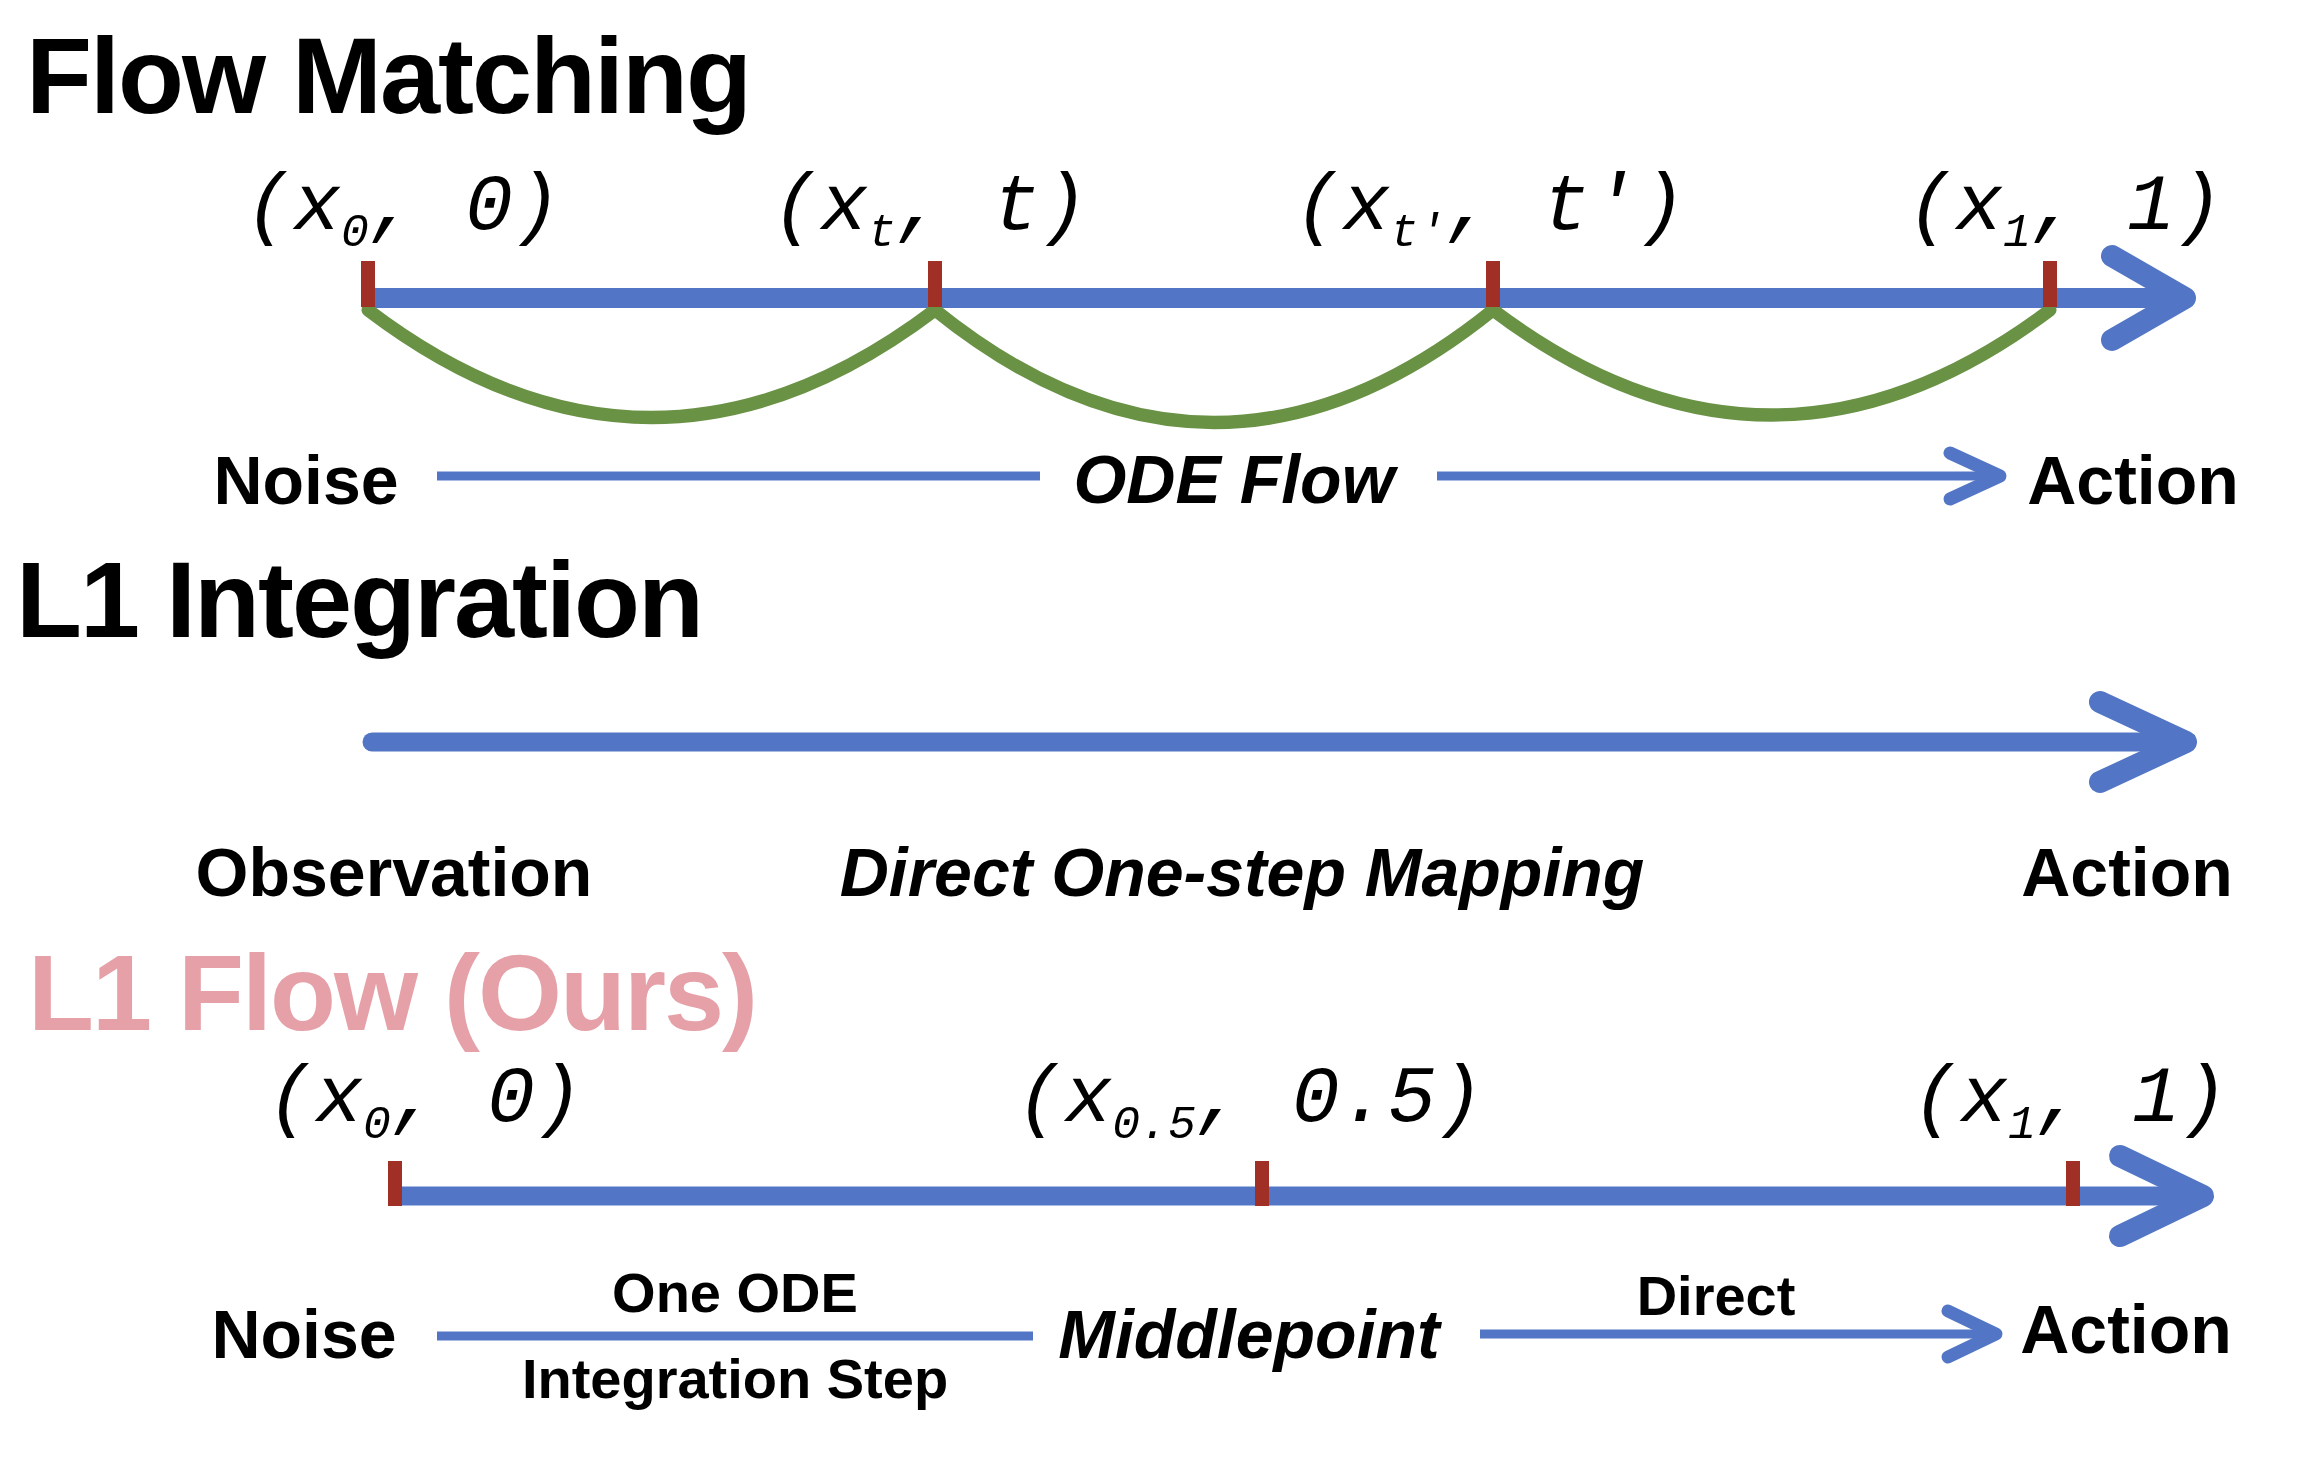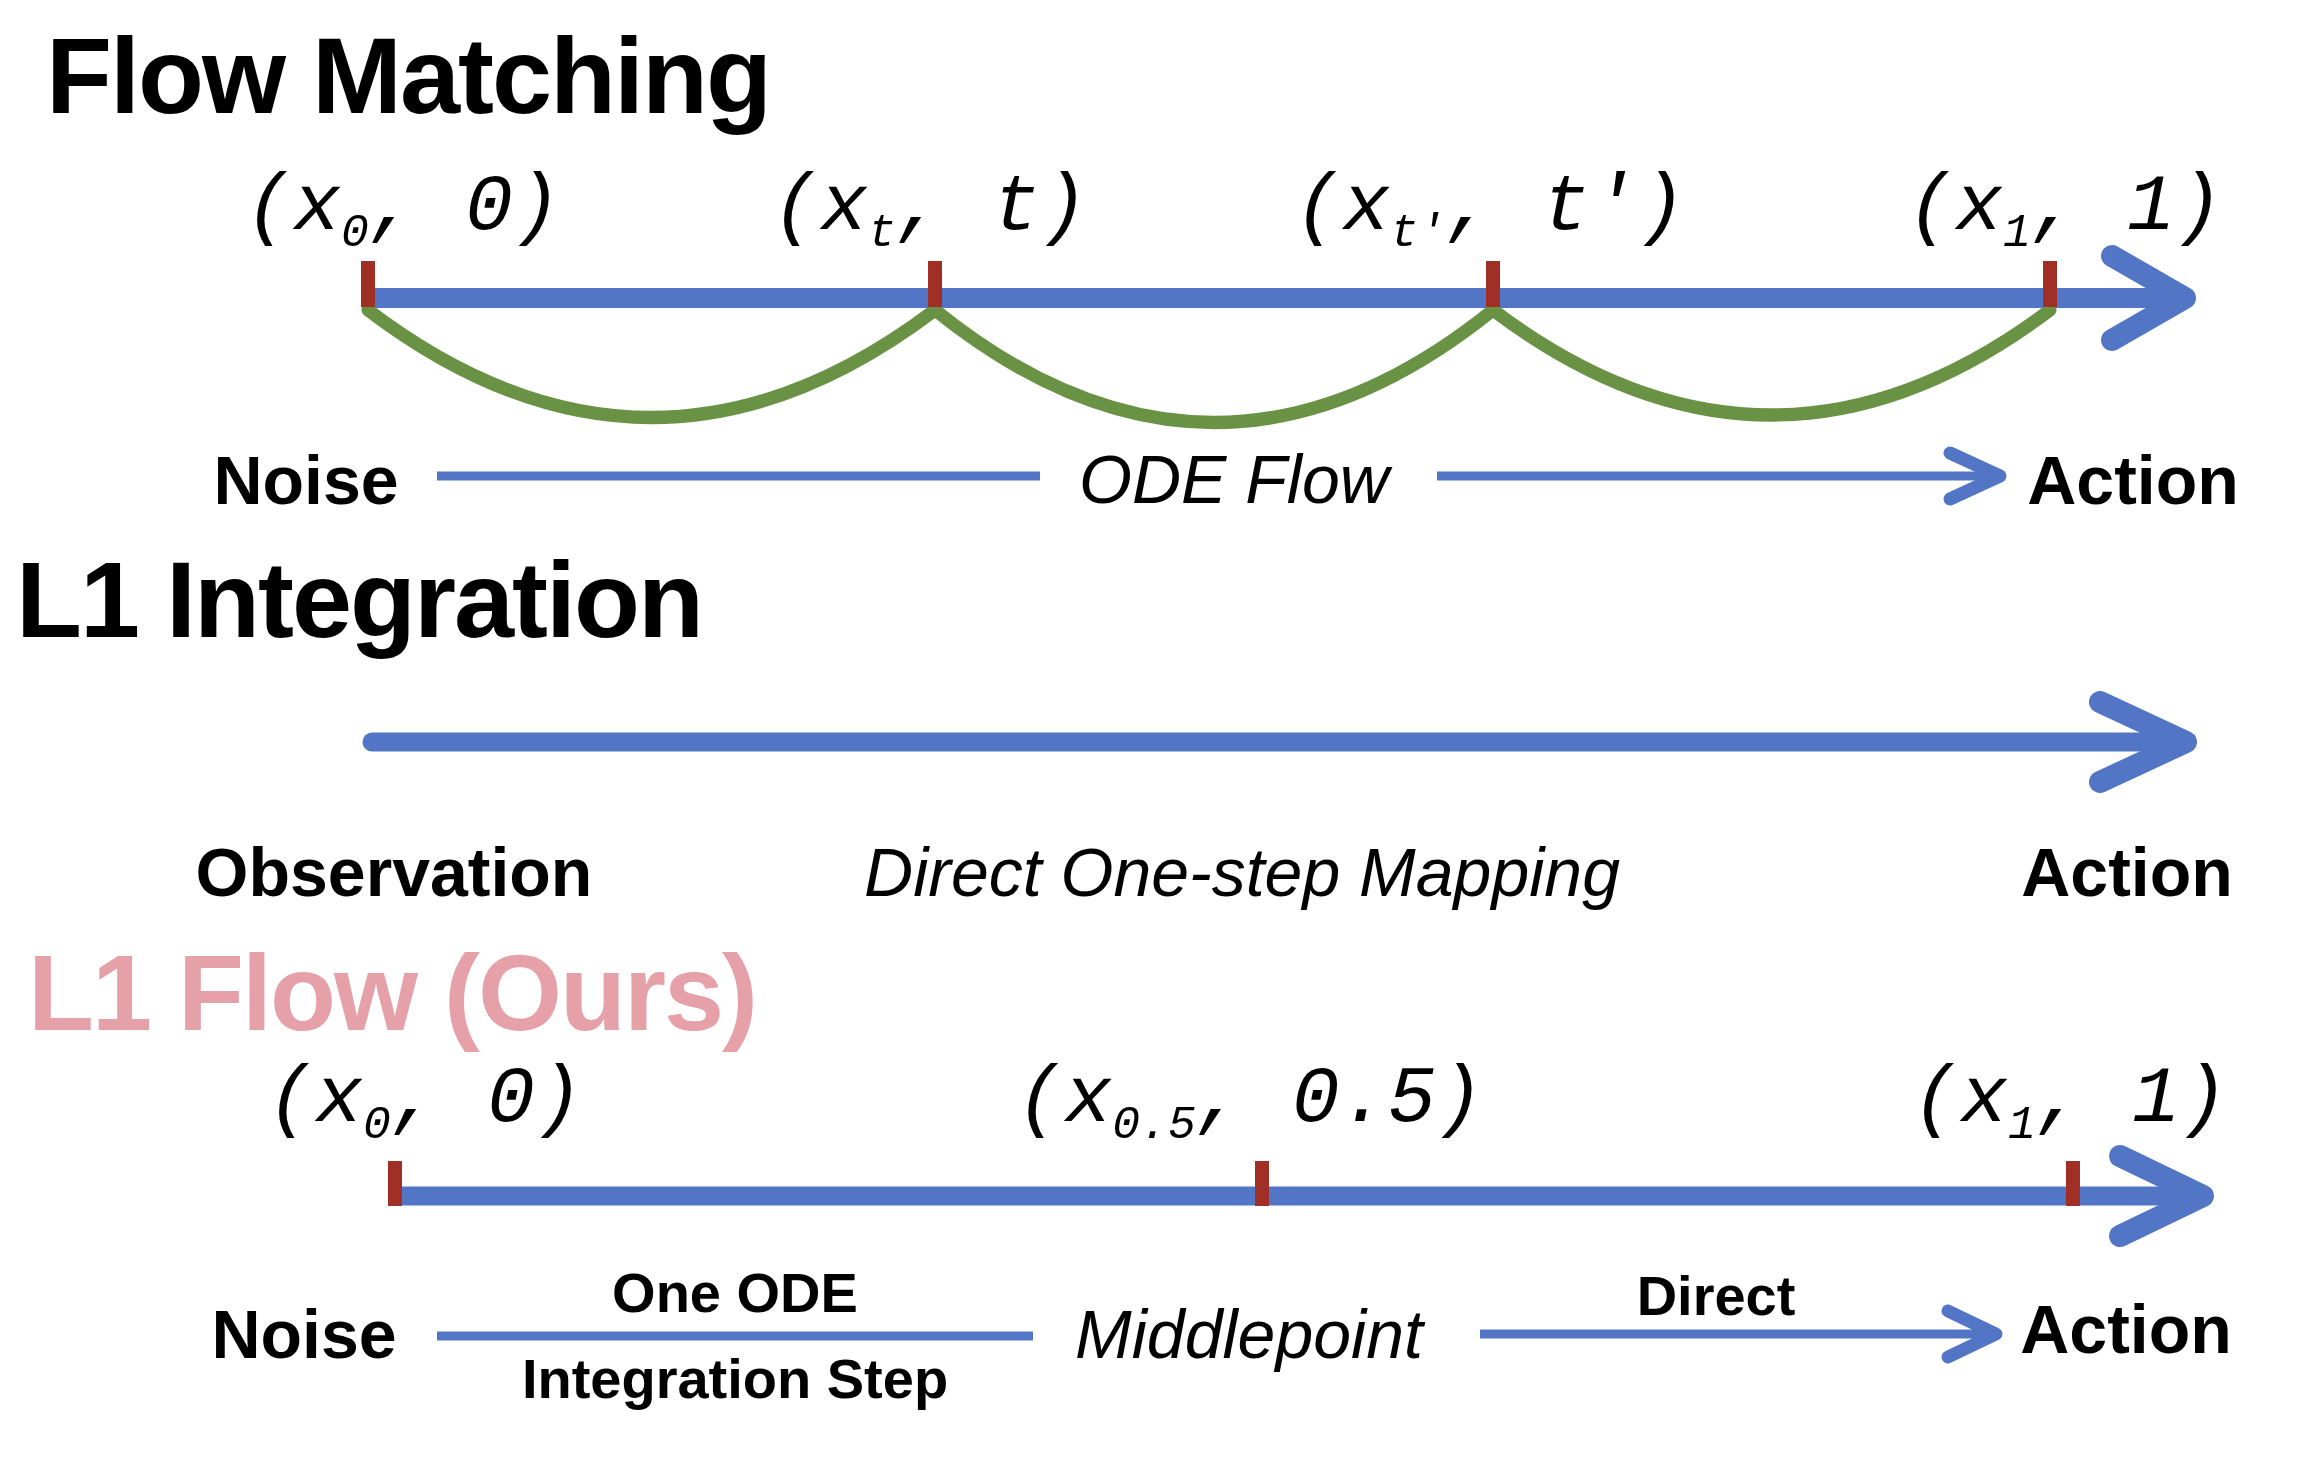--- a/index.html
+++ b/index.html
@@ -8,21 +8,21 @@
   html,body{margin:0;padding:0;background:#ffffff;}
   #stage{
     position:relative; width:2300px; height:1468px; background:#ffffff; overflow:hidden;
     font-family:"Liberation Sans", sans-serif; color:var(--ink,#000);
   }
   #gfx{position:absolute; left:0; top:0; z-index:0;}
   .txt{position:absolute; z-index:1; white-space:nowrap;}
   .title{font-weight:700; font-size:108px; line-height:1.2; letter-spacing:-2px; color:var(--ink,#000);}
   .title.pink{color:var(--pink,#e6a0a8);}
   .lbl{font-weight:700; font-size:68px; transform:translate(-50%,-50%);}
-  .lbl.italic{font-weight:400; font-style:italic;}
+  .lbl.italic{font-weight:700; font-style:italic;}
   .small{font-weight:700; font-size:56px; transform:translate(-50%,-50%);}
   .math{
     font-family:Liberation Mono, monospace; font-style:italic; font-size:80px;
     transform:translate(-50%,-50%);
   }
   .math sub{font-size:58%; font-style:italic;}
   .stroke-blue{stroke:var(--blue,#5276c5); fill:none;}
   .stroke-green{stroke:var(--green,#699245); fill:none;}
   .fill-red{fill:var(--red,#a03026);}
 </style>
@@ -57,21 +57,21 @@
 
     <rect x="388" y="1161" width="14" height="45" class="fill-red"></rect>
     <rect x="1255" y="1161" width="14" height="45" class="fill-red"></rect>
     <rect x="2066" y="1161" width="14" height="45" class="fill-red"></rect>
 
     <line x1="437" y1="1336" x2="1033" y2="1336" stroke-width="9" class="stroke-blue"></line>
     <line x1="1480" y1="1334" x2="1984" y2="1334" stroke-width="9" class="stroke-blue"></line>
     <path d="M1948 1311 L1996 1334 L1948 1357" stroke-width="13" stroke-linecap="round" stroke-linejoin="round" class="stroke-blue"></path>
   </svg>
 
-  <div class="txt title" style="left:46px; top:11px;">Flow Matching</div>
+  <div class="txt title" style="left:26px; top:11px;">Flow Matching</div>
 
   <div class="txt math" style="left:403px; top:211px;"><span>(x</span><sub>0</sub><span>, 0)</span></div>
   <div class="txt math" style="left:930px; top:211px;"><span>(x</span><sub>t</sub><span>, t)</span></div>
   <div class="txt math" style="left:1490px; top:211px;"><span>(x</span><sub>t′</sub><span>, t′)</span></div>
   <div class="txt math" style="left:2065px; top:211px;"><span>(x</span><sub>1</sub><span>, 1)</span></div>
 
   <div class="txt lbl" style="left:306px; top:480px;">Noise</div>
   <div class="txt lbl italic" style="left:1234px; top:479px;">ODE Flow</div>
   <div class="txt lbl" style="left:2133px; top:480px;">Action</div>
 

